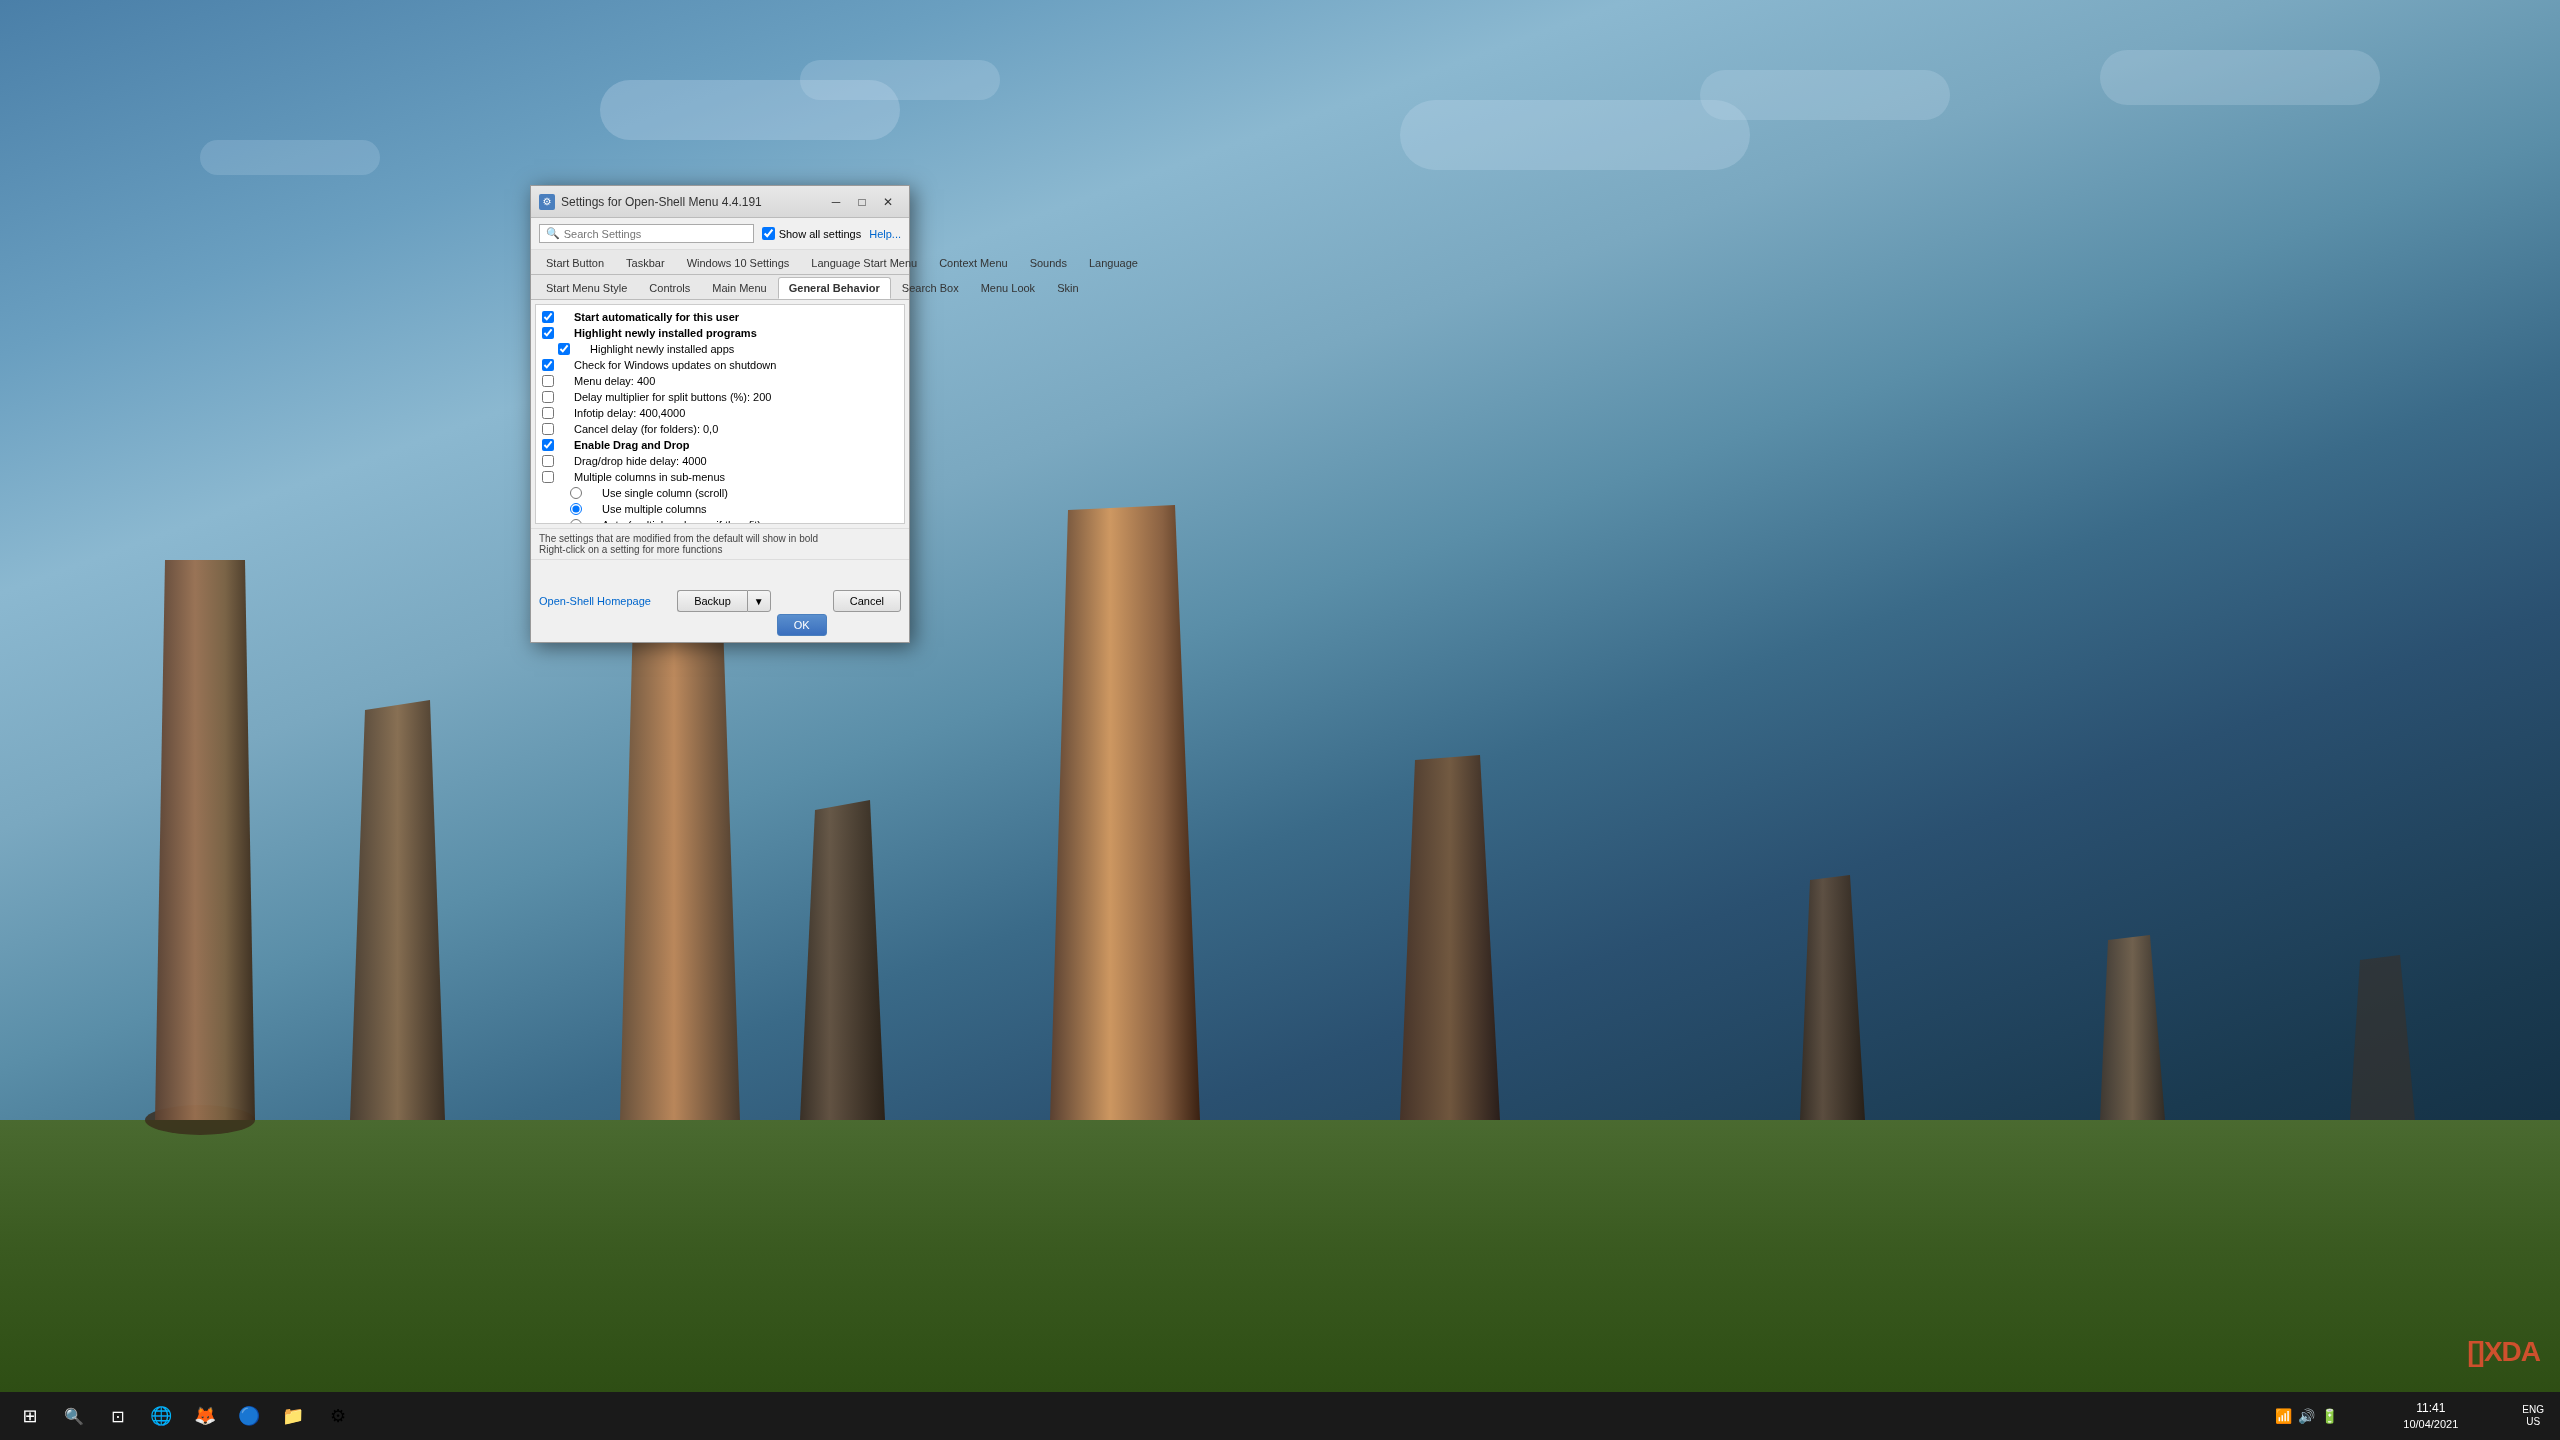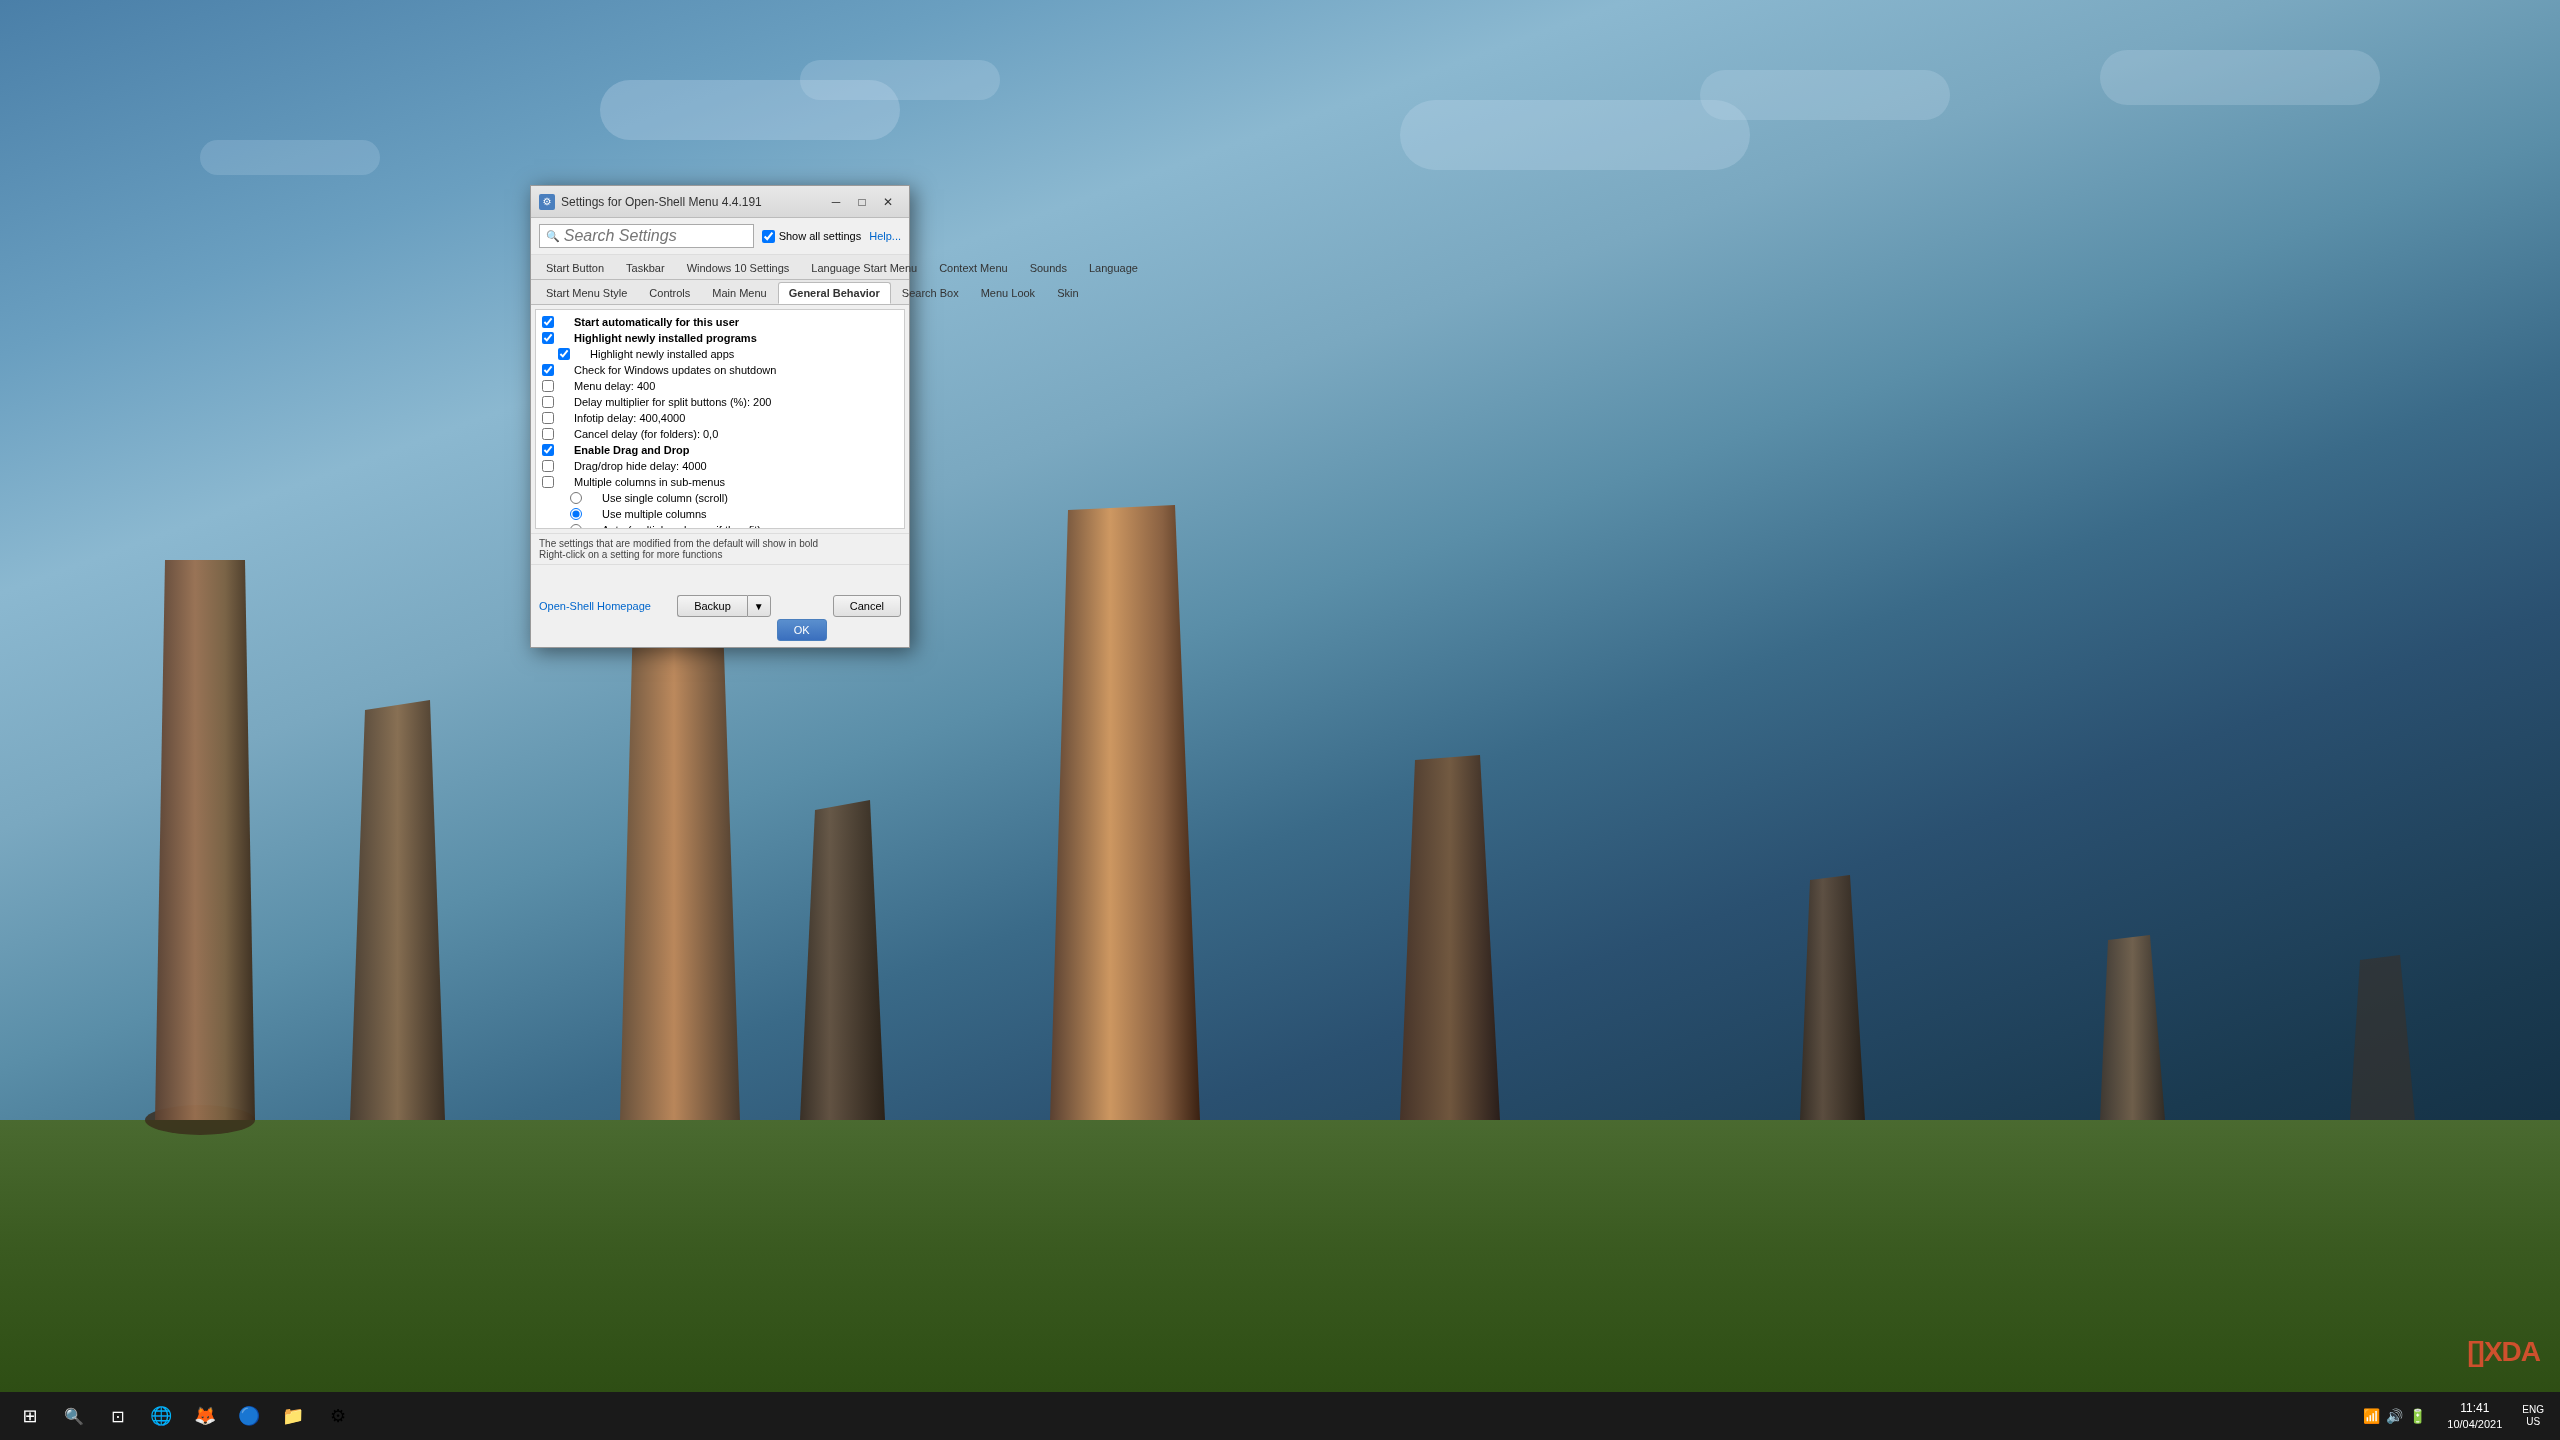--- a/index.html
+++ b/index.html
@@ -75,20 +75,21 @@
       align-items: center;
       gap: 6px;
       padding: 0 8px;
     }
 
     .time-block {
       text-align: center;
       color: white;
       line-height: 1.3;
       padding: 0 8px;
+      margin-left: 44px;
     }
 
     
     #dialog {
       position: absolute;
       top: 185px;
       left: 530px;
       width: 380px;
       background: #f0f0f0;
       border: 1px solid #999;
@@ -153,24 +154,23 @@
       align-items: center;
       border: 1px solid #aaa;
       background: white;
       padding: 2px 6px;
       flex: 1;
     }
 
     #search-input {
       border: none;
       outline: none;
-      font-size: 16px;
+      font-size: 11px;
       width: 100%;
       background: transparent;
-      font-style: italic;
     }
 
     #show-all-wrap {
       display: flex;
       align-items: center;
       gap: 4px;
       font-size: 11px;
     }
 
     #help-link {

